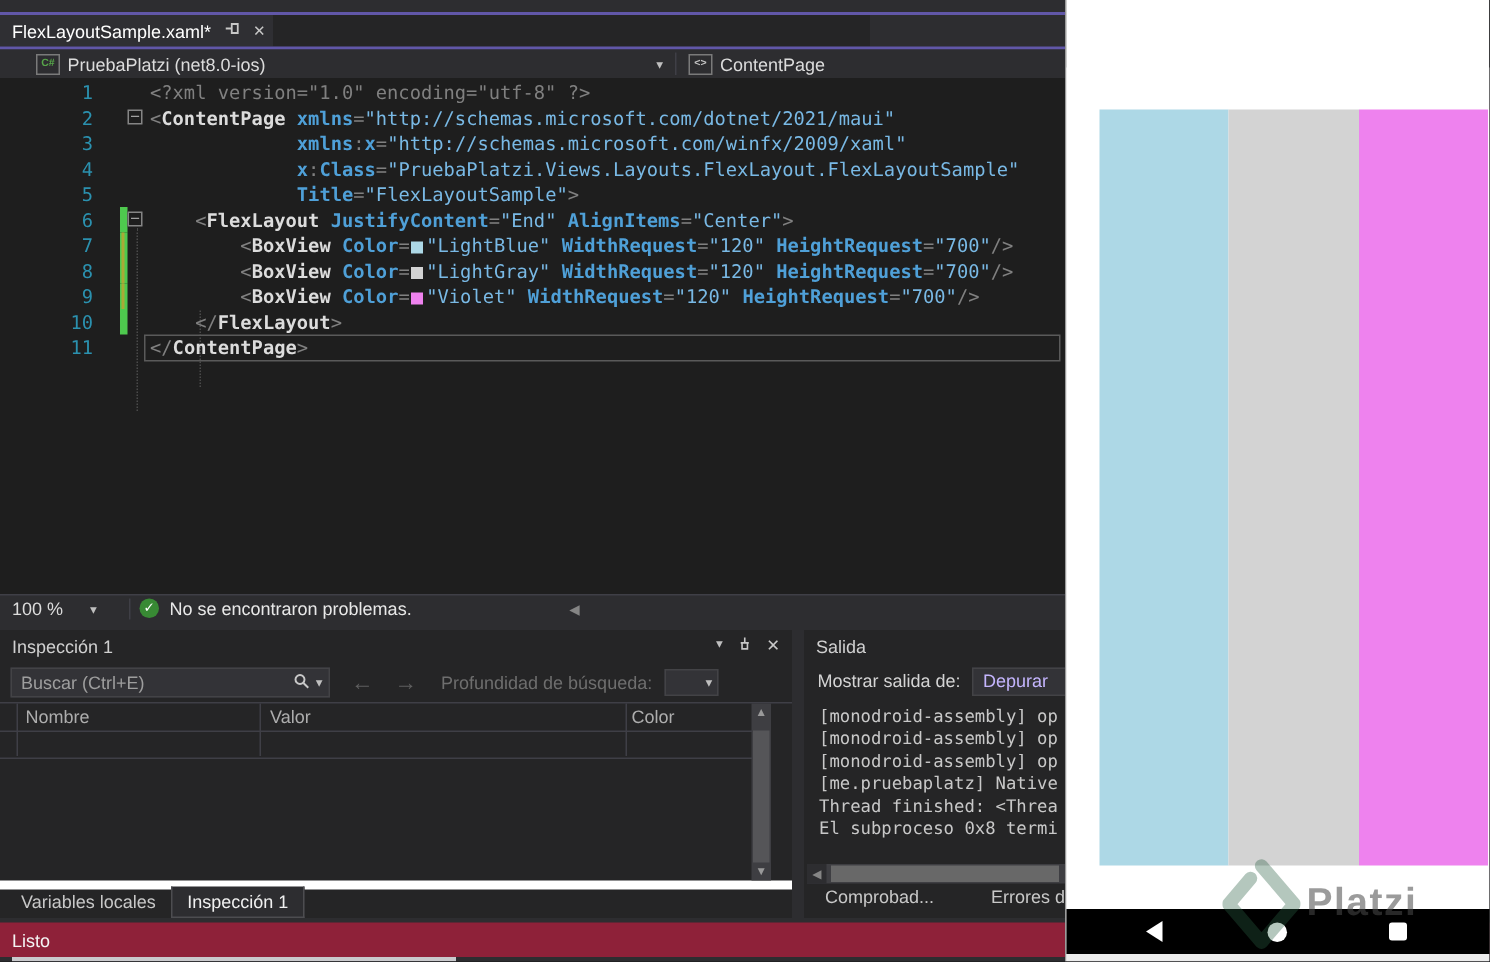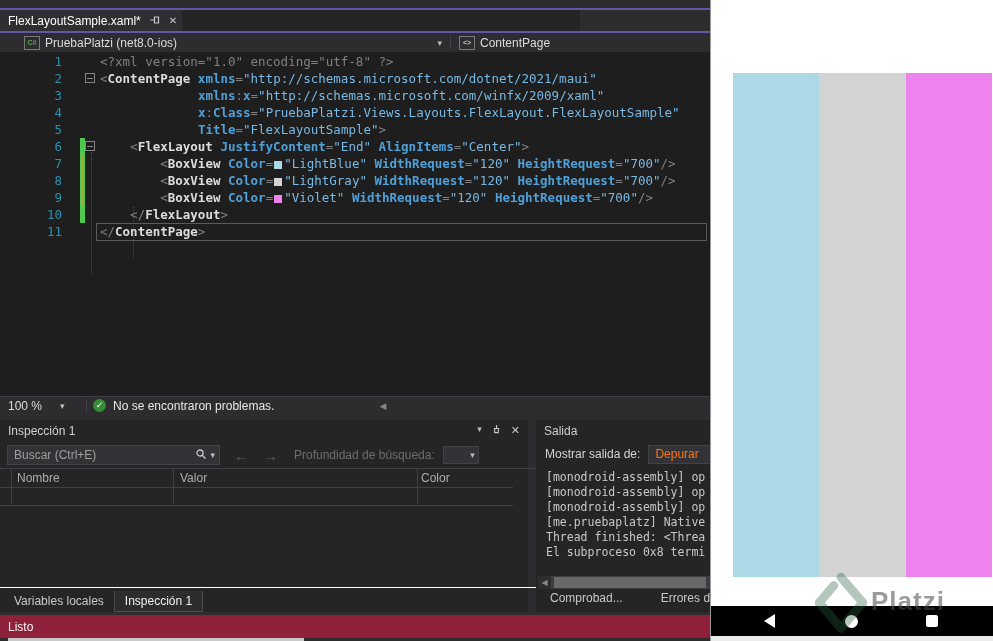--- a/index.html
+++ b/index.html
@@ -52,36 +52,36 @@
   #watch-panel{position:absolute;left:0;top:0;width:528px;height:192px;background:#252526;}
   #watch-icons{position:absolute;right:8px;top:4px;display:flex;gap:10px;color:#C8C8C8;font-size:11px;}
   #watch-toolbar{position:absolute;left:0;top:22px;width:528px;height:26px;display:flex;align-items:center;}
   #search-box{margin-left:7px;width:213px;height:20px;background:#333337;border:1px solid #434346;box-sizing:border-box;
       display:flex;align-items:center;color:#9E9E9E;padding-left:6px;}
   #search-box .grow{flex:1;}
   .nav-arrow{color:#5F5F5F;font-size:15px;margin:0 0 0 14px;}
   #depth-label{color:#6E6E6E;margin-left:16px;}
   .small-combo{width:36px;height:18px;background:#333337;border:1px solid #434346;box-sizing:border-box;
       display:flex;align-items:center;justify-content:flex-end;padding-right:3px;}
-  #watch-table{position:absolute;left:0;top:48px;width:528px;height:118px;border-top:1px solid #3F3F46;border-bottom:1px solid #ffffff;padding-left:38px;}
+  #watch-table{position:absolute;left:0;top:48px;width:528px;height:118px;border-top:1px solid #3F3F46;border-bottom:6px solid #ffffff;}
   .th{position:absolute;top:2px;color:#ADADAD;}
   .col-sep{position:absolute;top:0;width:1px;background:#3F3F46;}
   #vscroll{position:absolute;right:14px;top:0;width:13px;height:118px;background:#3E3E42;}
   #vscroll .arr{position:absolute;left:0;width:13px;height:12px;color:#999;font-size:8px;text-align:center;line-height:12px;}
   #vscroll .thumb{position:absolute;left:1px;top:18px;width:11px;height:88px;background:#555558;}
   .empty-row{position:absolute;left:0;top:18px;width:513px;height:17px;border-top:1px solid #3F3F46;border-bottom:1px solid #3F3F46;}
   
   .panel-tabs{position:absolute;left:0;bottom:0;height:24px;display:flex;align-items:flex-start;color:#C8C8C8;}
   .ptab{padding:3px 10px 0 10px;height:21px;box-sizing:border-box;}
   .ptab.active{background:#2D2D30;border:1px solid #4D4D50;border-top:none;color:#F0F0F0;}
   
   #output-panel{position:absolute;left:536px;top:0;width:457px;height:192px;background:#252526;}
   #out-toolbar{position:absolute;left:0;top:22px;width:457px;height:24px;display:flex;align-items:center;color:#D4D4D4;}
   #out-combo{margin-left:8px;width:120px;height:19px;background:#333337;border:1px solid #434346;box-sizing:border-box;
-      display:flex;align-items:center;padding-left:6px;color:#f97316;}
+      display:flex;align-items:center;padding-left:6px;color:#c4b5fd;}
   #output-lines{position:absolute;left:10px;top:50px;width:447px;height:106px;overflow:hidden;
       font-family:"DejaVu Sans Mono",monospace;font-size:11.5px;line-height:15px;color:#C8C8C8;white-space:pre;}
   #out-hscroll{position:absolute;left:2px;top:156px;width:455px;height:13px;background:#3E3E42;}
   #out-hscroll .arr{position:absolute;left:0;top:0;width:13px;height:13px;background:#2D2D30;color:#858585;font-size:8px;text-align:center;line-height:13px;}
   #out-hscroll .thumb{position:absolute;left:16px;top:1px;width:152px;height:11px;background:#686868;}
   
   #statusbar{left:0;top:615px;width:993px;height:23px;background:#8E2139;color:#F4F4F4;display:flex;align-items:center;padding-left:8px;box-sizing:border-box;}
   #taskbar-hint{left:8px;top:638px;width:296px;height:3px;background:#C9C9CC;}
   
   #emulator{left:710px;top:0;width:283px;height:641px;background:#FFFFFF;border-left:1px solid #9B9B9B;box-sizing:border-box;}

